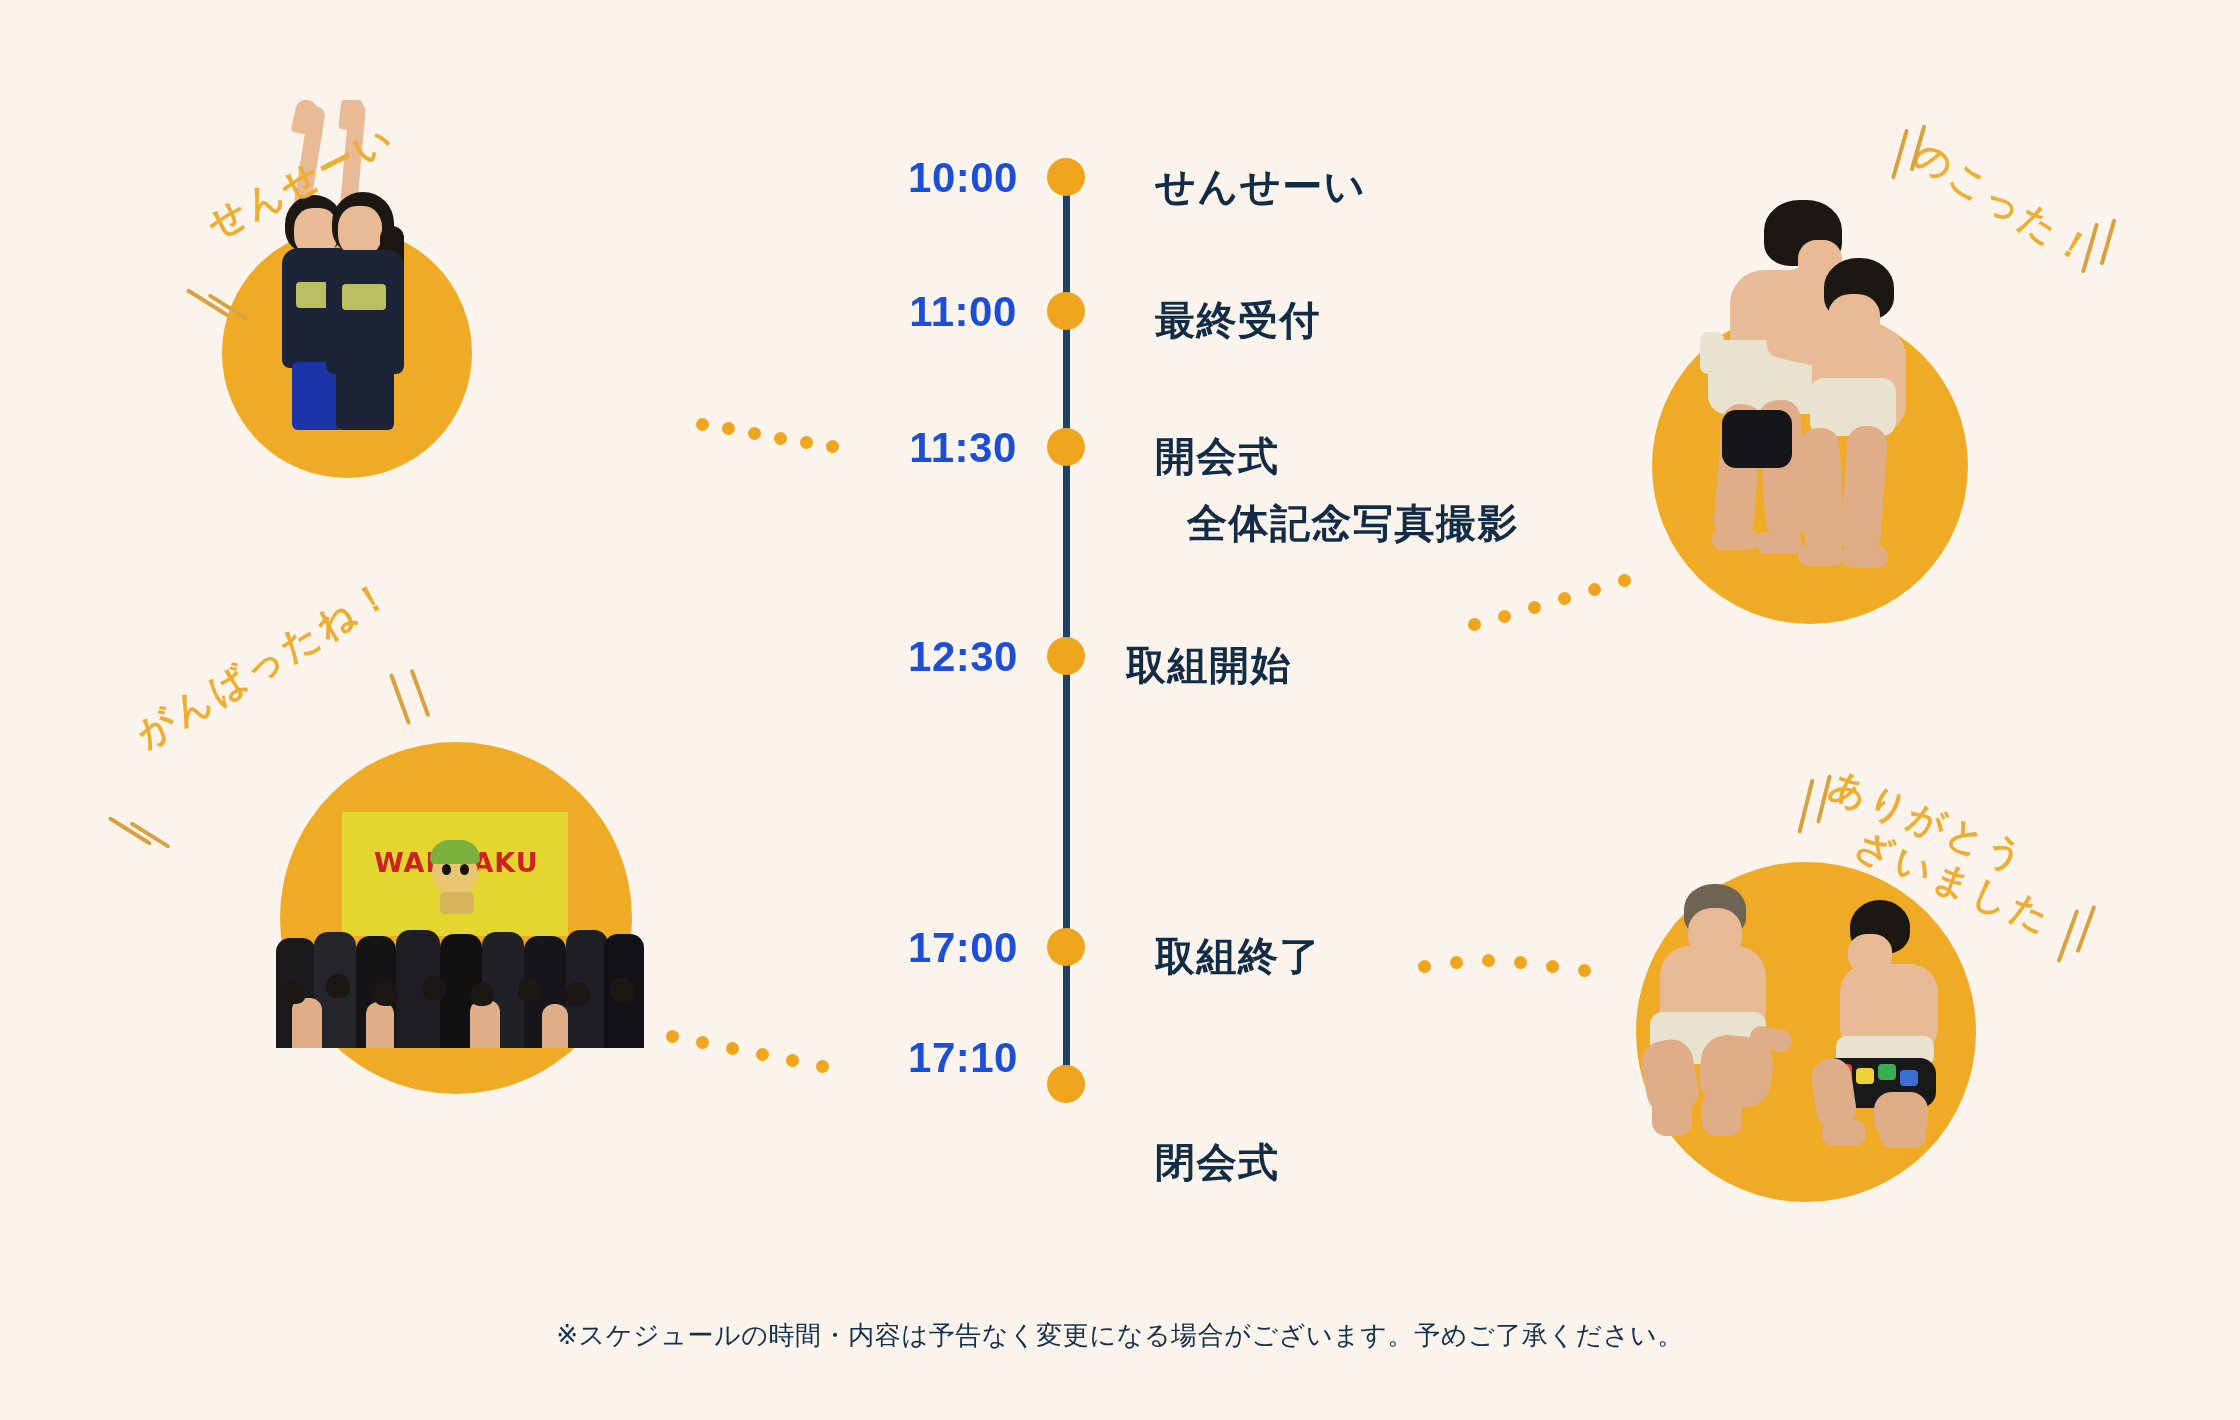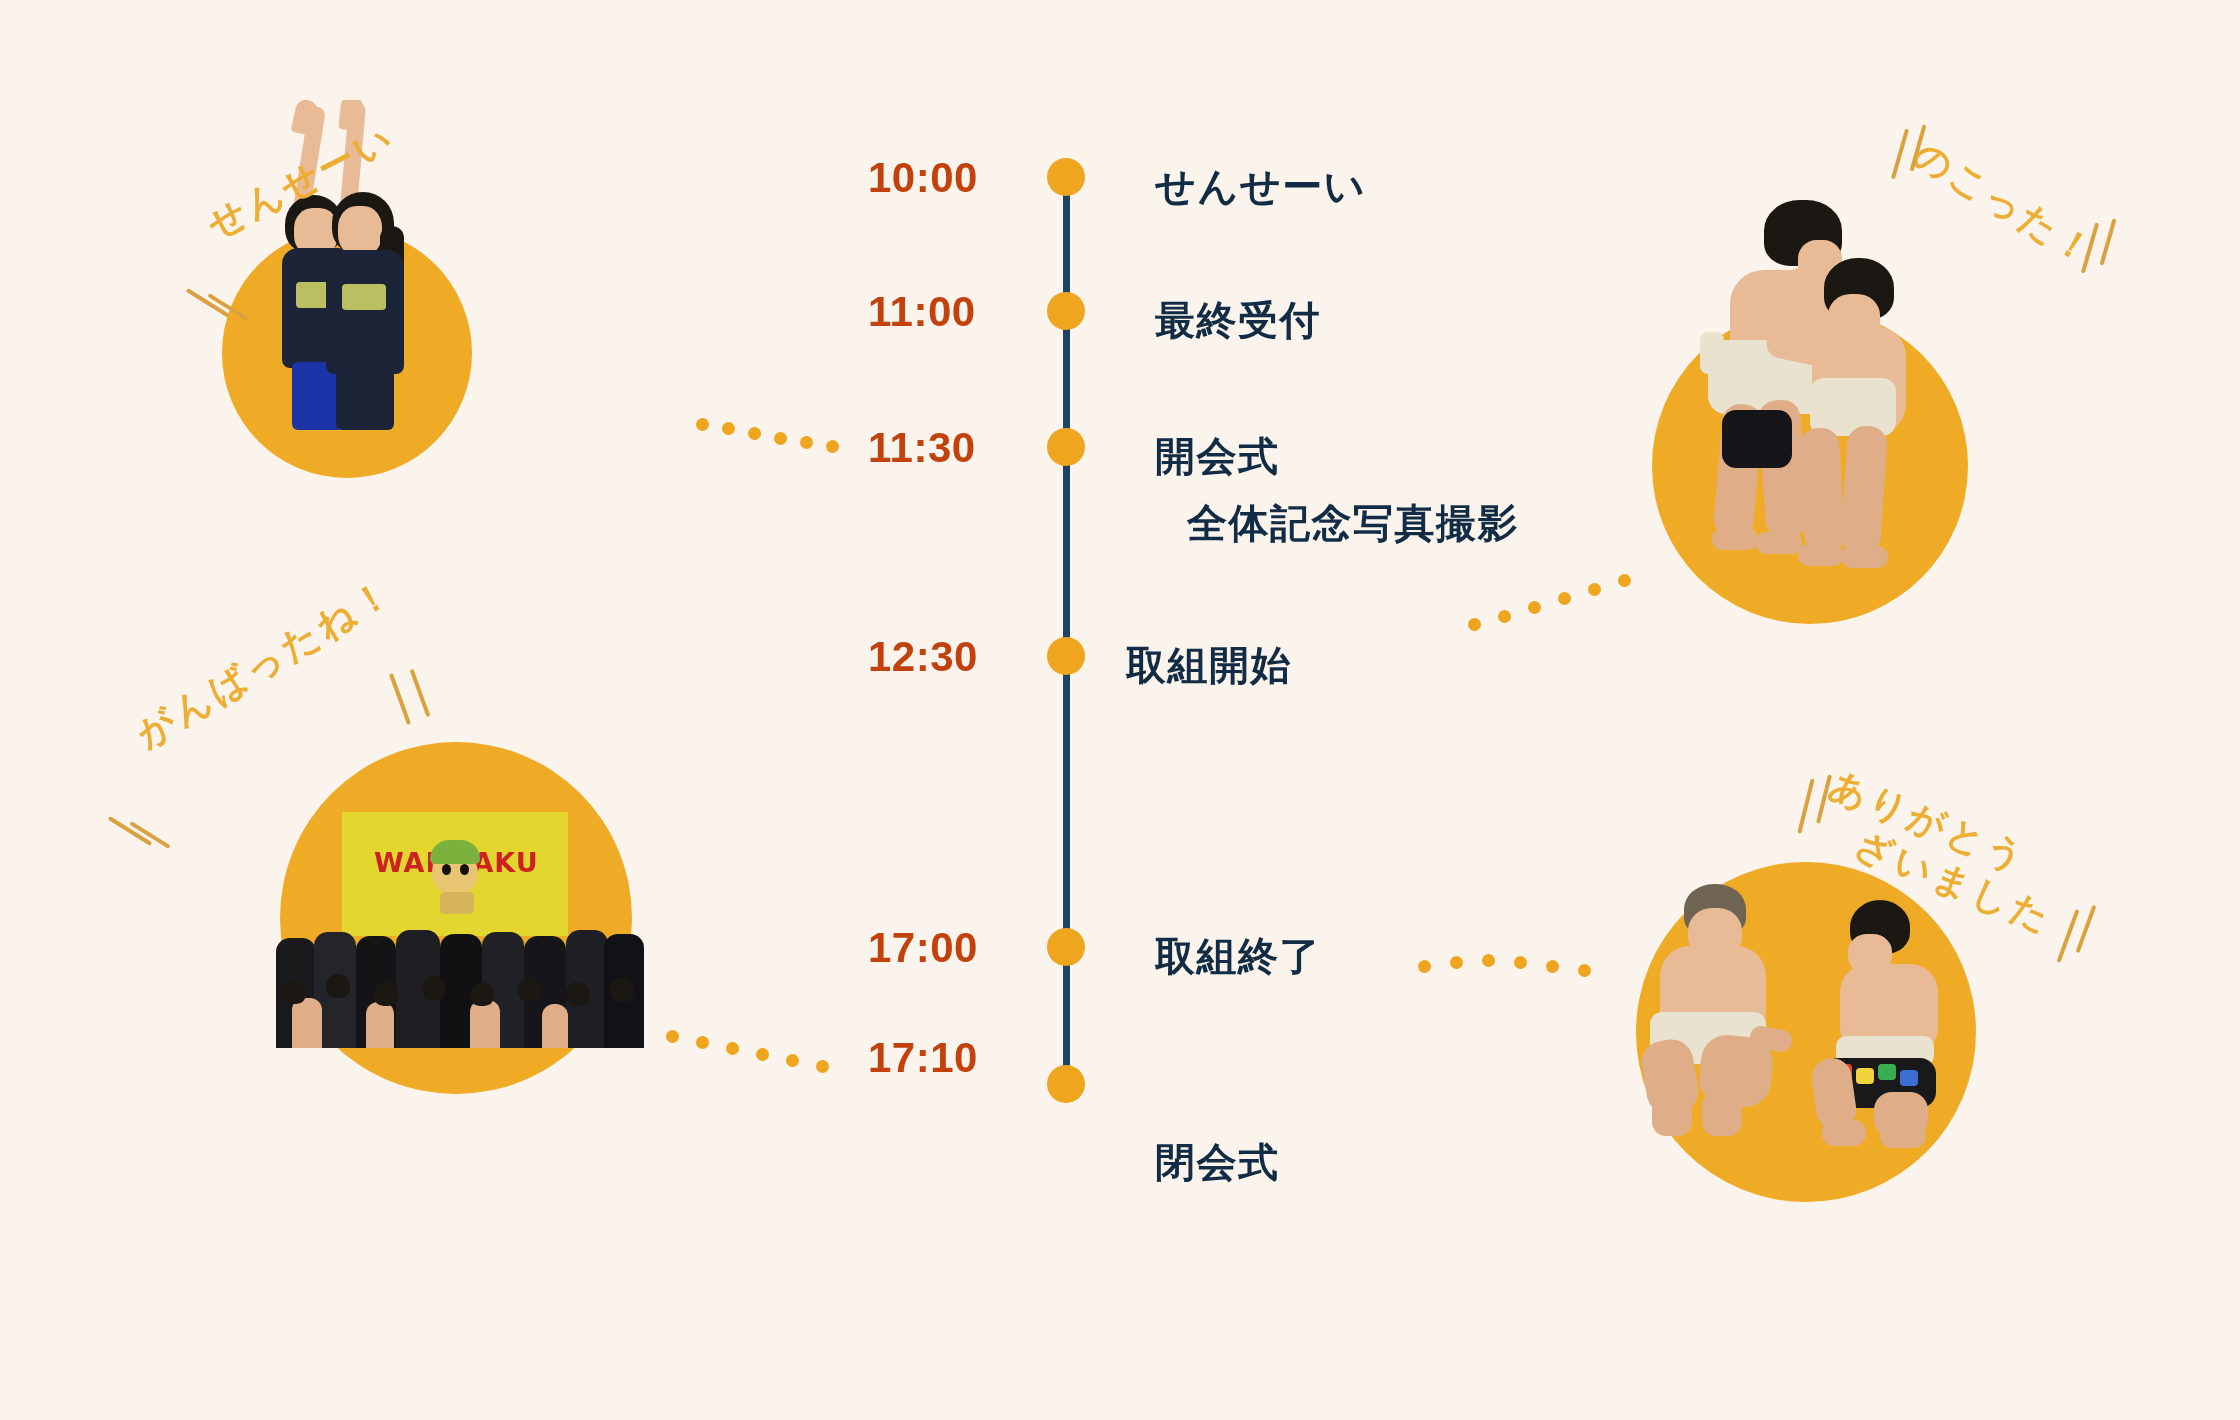--- a/index.html
+++ b/index.html
@@ -30,26 +30,26 @@
     position: absolute;
     width: 38px; height: 38px;
     border-radius: 50%;
     background: #efa51e;
     left: 1047px;
   }
 
   
   .time {
     position: absolute;
-    color: #c2410c;
+    color: #1d4ed8;
     font-size: 42px;
     font-weight: 700;
     letter-spacing: 0.5px;
     white-space: nowrap;
-    text-align: left;
+    text-align: center;
     width: 190px;
     right: auto;
   }
 
   
   .event {
     position: absolute;
     color: #112c44;
     font-size: 40px;
     font-weight: 700;
@@ -320,14 +320,15 @@
   <span class="time" style="left:868px; top:1034px;">17:10</span>
 
   <span class="event" style="left:1155px; top:155px;">せんせーい</span>
   <span class="event" style="left:1155px; top:289px;">最終受付</span>
   <span class="event" style="left:1155px; top:425px;">開会式</span>
   <span class="event" style="left:1155px; top:492px;margin-left:32px;">全体記念写真撮影</span>
   <span class="event" style="left:1126px; top:634px;">取組開始</span>
   <span class="event" style="left:1155px; top:925px;">取組終了</span>
   <span class="event" style="left:1155px; top:1131px;">閉会式</span>
 
+  <div class="footnote">※スケジュールの時間・内容は予告なく変更になる場合がございます。予めご了承ください。</div>
 
 </div>
 
 </body></html>

